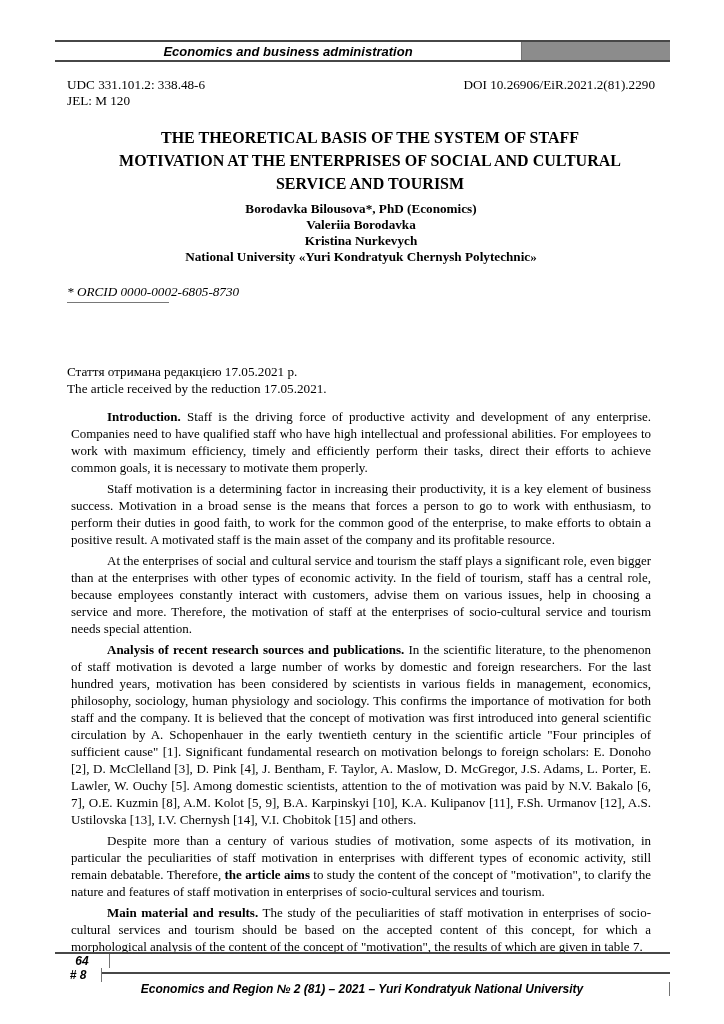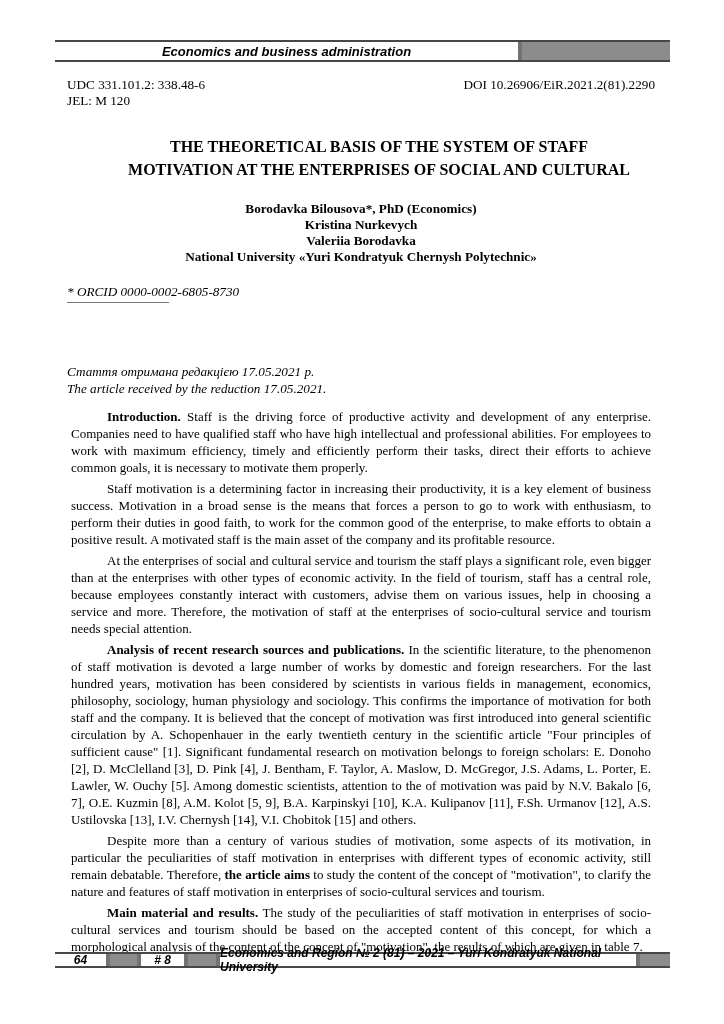--- a/index.html
+++ b/index.html
@@ -14,25 +14,25 @@
   
   .band{
     position:absolute;left:55px;width:615px;
     display:flex;align-items:stretch;
     border-top:2px solid #474747;border-bottom:2px solid #474747;
     box-sizing:border-box;
     font-family:"Liberation Sans", sans-serif;
     font-weight:bold;font-style:italic;
   }
   .band-top{top:40px;height:22px;}
-  .band-bottom{top:952px;height:16px;font-size:12px;}
+  .band-bottom{top:952px;height:22px;font-size:12px;flex-direction:column;}
   .band-cell{
     display:flex;align-items:center;justify-content:center;
     box-sizing:border-box;
-    border-right:4px solid #737373;
+    border-right:1px solid #737373;
   }
   .band-cell:last-child{border-right:none;}
   .band-white{background:#ffffff;}
   .band-gray{background:#8c8c8c;}
   .hdr-title-cell{flex:1;font-size:13px;}
   .hdr-gray{width:148px;}
   .ftr-page{width:55px;}
   .ftr-g1{width:31px;}
   .ftr-issue{width:47px;}
   .ftr-g2{width:32px;}
@@ -41,42 +41,42 @@
   
   .idline{
     position:absolute;left:67px;top:77px;width:588px;
     display:flex;justify-content:space-between;
     font-size:13.2px;line-height:16px;
   }
   
   .title{
     position:absolute;left:44px;top:119px;width:636px;
     text-align:center;font-weight:bold;font-size:16px;line-height:22.8px;
-    margin:17px;
+    margin:8px;
   }
   .authors{
     position:absolute;left:67px;top:201px;width:588px;
     text-align:center;font-weight:bold;font-size:13.2px;line-height:16px;
   }
   
   .orcid{
     position:absolute;left:67px;top:284px;
     font-style:italic;font-size:13.2px;
   }
   .sep-line{
     position:absolute;left:67px;top:302px;width:102px;height:0;
     border-top:1.5px solid #787878;
   }
   .copyrights{
     position:absolute;left:67px;top:307px;
     font-style:italic;font-size:13.2px;line-height:15.6px;
   }
   .received{
     position:absolute;left:67px;top:364px;
-    font-style:italic;font-size:13.2px;line-height:16.5px;
+    font-size:13.2px;line-height:16.5px;
   }
   
   .article-body{
     position:absolute;left:67px;top:404px;width:588px;
     font-size:13px;line-height:17px;
   }
   .article-body p{
     margin:4px;text-indent:36px;text-align:justify;
   }
   .bold{font-weight:bold;}
@@ -97,26 +97,27 @@
     <div>
       <div>UDC 331.101.2: 338.48-6</div>
       <div>JEL: M 120</div>
     </div>
     <div>DOI 10.26906/EiR.2021.2(81).2290</div>
   </div>
 
   <h1 class="title">
     <div>THE THEORETICAL BASIS OF THE SYSTEM OF STAFF</div>
     <div>MOTIVATION AT THE ENTERPRISES OF SOCIAL AND CULTURAL</div>
+    <div>SERVICE AND TOURISM</div>
   </h1>
 
   <div class="authors">
     <div>Borodavka Bilousova*, PhD (Economics)</div>
+    <div>Valeriia Borodavka</div>
     <div>Kristina Nurkevych</div>
-    <div>Valeriia Borodavka</div>
     <div>National University «Yuri Kondratyuk Chernysh Polytechnic»</div>
   </div>
 
   <div class="orcid">* ORCID 0000-0002-6805-8730</div>
   <div class="sep-line"></div>
   <div class="received">
     <div>Стаття отримана редакцією 17.05.2021 р.</div>
     <div>The article received by the reduction 17.05.2021.</div>
   </div>
 

